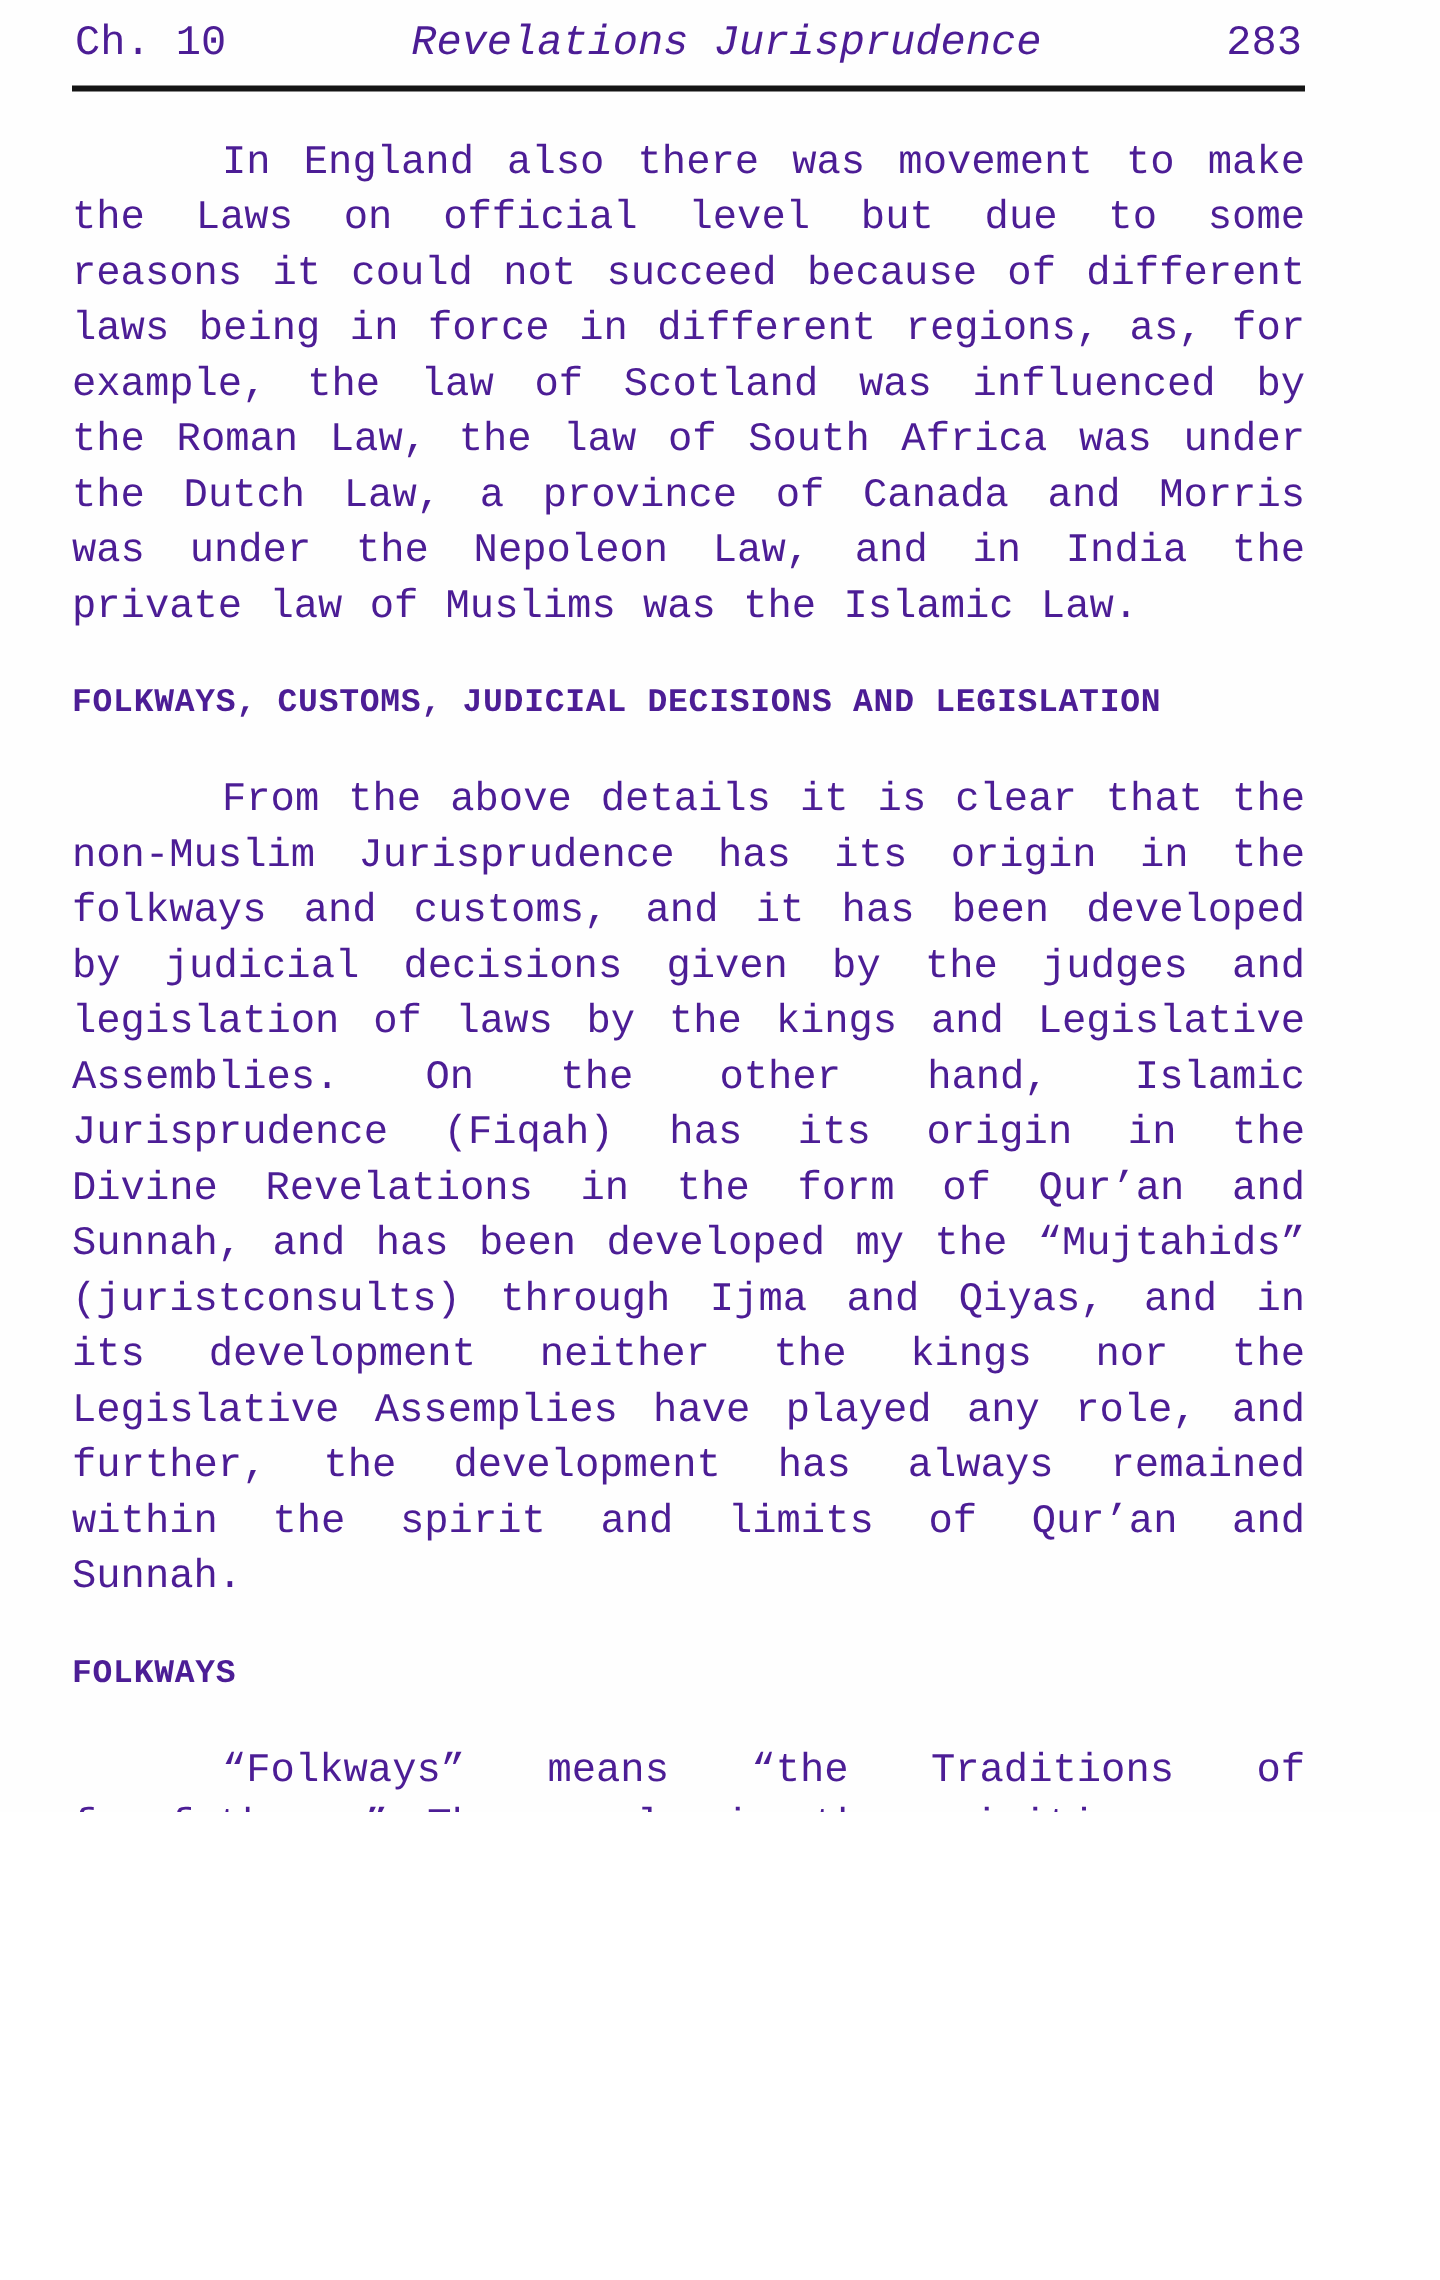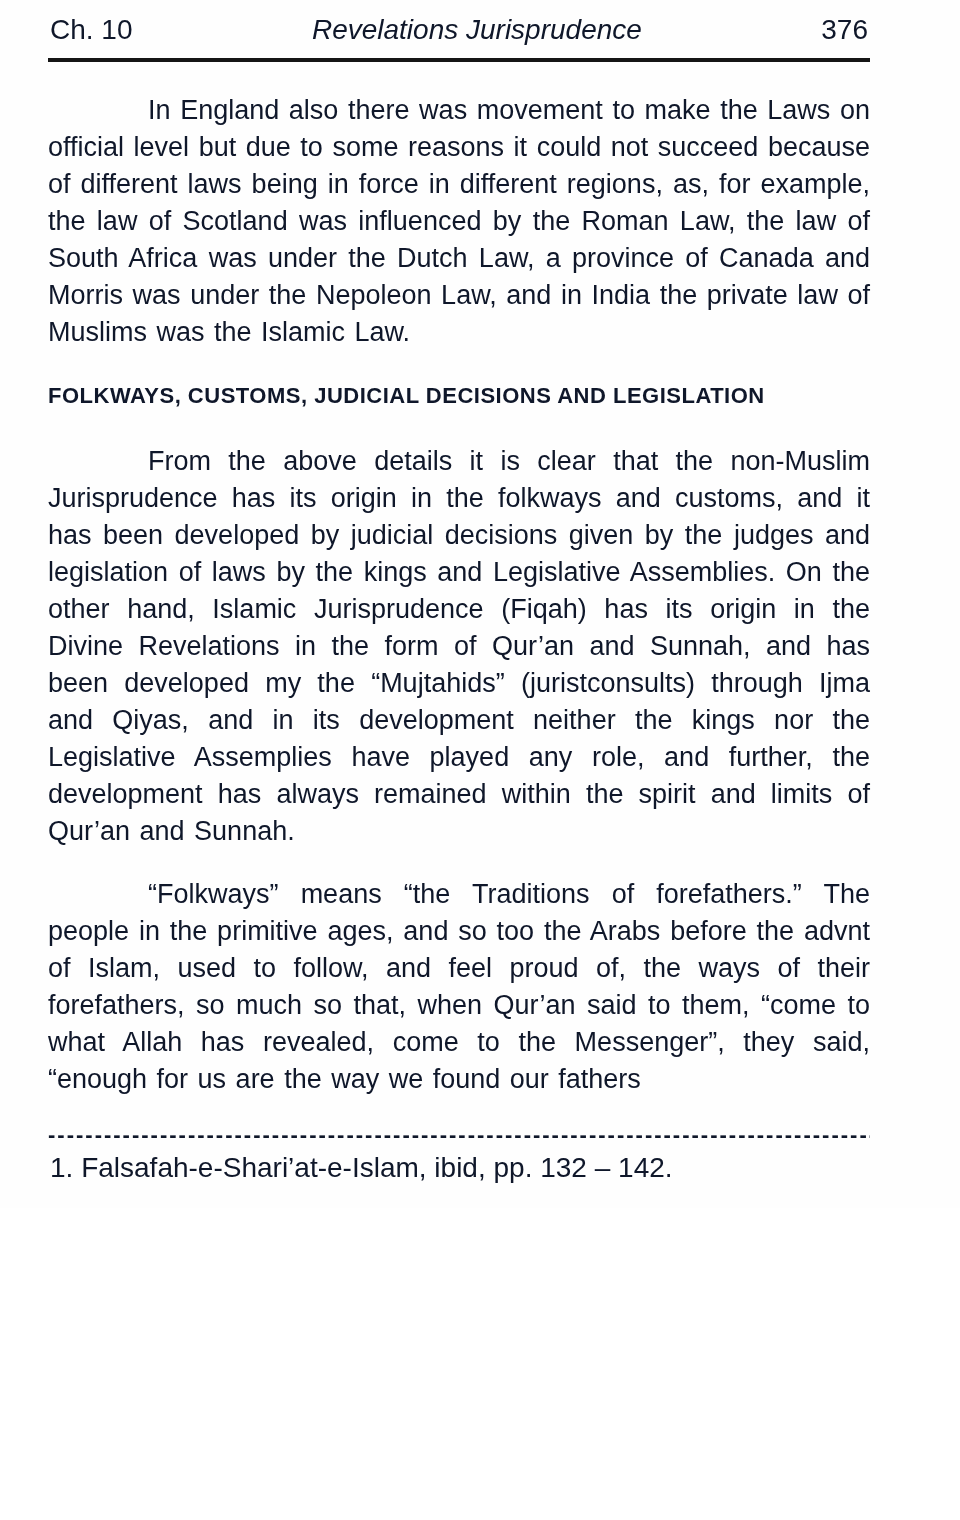--- a/index.html
+++ b/index.html
@@ -2,22 +2,22 @@
 <html><head>
 <meta charset="utf-8">
 <style>
   * { margin: 0; padding: 0; box-sizing: border-box; }
   html, body { background: #ffffff; }
   .page {
     position: relative;
     width: 960px;
     height: 1208px;
     background: #fefefe;
-    color: #0f172a;
-    font-family: Liberation Sans, sans-serif;
+    color: #4c1d95;
+    font-family: Liberation Mono, monospace;
     padding: 12px 90px 0 48px;
     overflow: hidden;
   }
   .page-header {
     display: flex;
     justify-content: space-between;
     align-items: baseline;
     font-size: 28px;
     padding: 2px 2px 10px 2px;
   }
@@ -64,32 +64,33 @@
   }
 </style>
 </head>
 <body>
 
 <div class="page">
 
   <header class="page-header">
     <span class="chapter">Ch. 10</span>
     <span class="running-title">Revelations Jurisprudence</span>
-    <span class="page-number">376</span>
+    <span class="page-number">283</span>
   </header>
 
   <div class="header-rule"></div>
 
   <p class="para indent">In England also there was movement to make the Laws on official level but due to some reasons it could not succeed because of different laws being in force in different regions, as, for example, the law of Scotland was influenced by the Roman Law, the law of South Africa was under the Dutch Law, a province of Canada and Morris was under the Nepoleon Law, and in India the private law of Muslims was the Islamic Law.</p>
 
 
   <h2 class="section-heading">FOLKWAYS, CUSTOMS, JUDICIAL DECISIONS AND LEGISLATION</h2>
 
   <p class="para indent">From the above details it is clear that the non-Muslim Jurisprudence has its origin in the folkways and customs, and it has been developed by judicial decisions given by the judges and legislation of laws by the kings and Legislative Assemblies. On the other hand, Islamic Jurisprudence (Fiqah) has its origin in the Divine Revelations in the form of Qur’an and Sunnah, and has been developed my the “Mujtahids” (juristconsults) through Ijma and Qiyas, and in its development neither the kings nor the Legislative Assemplies have played any role, and further, the development has always remained within the spirit and limits of Qur’an and Sunnah.</p>
 
+  <h2 class="section-heading">FOLKWAYS</h2>
 
   <p class="para indent">“Folkways” means “the Traditions of forefathers.” The people in the primitive ages, and so too the Arabs before the advnt of Islam, used to follow, and feel proud of, the ways of their forefathers, so much so that, when Qur’an said to them, “come to what Allah has revealed, come to  the Messenger”, they said, “enough for us are the way we found our fathers</p>
 
   <div class="footnote-area">
     <div class="footnote-sep">--------------------------------------------------------------------------------------------------------------------------</div>
     <div class="footnote-text">1.  Falsafah-e-Shari’at-e-Islam, ibid, pp. 132 – 142.</div>
   </div>
 
 </div>
 

